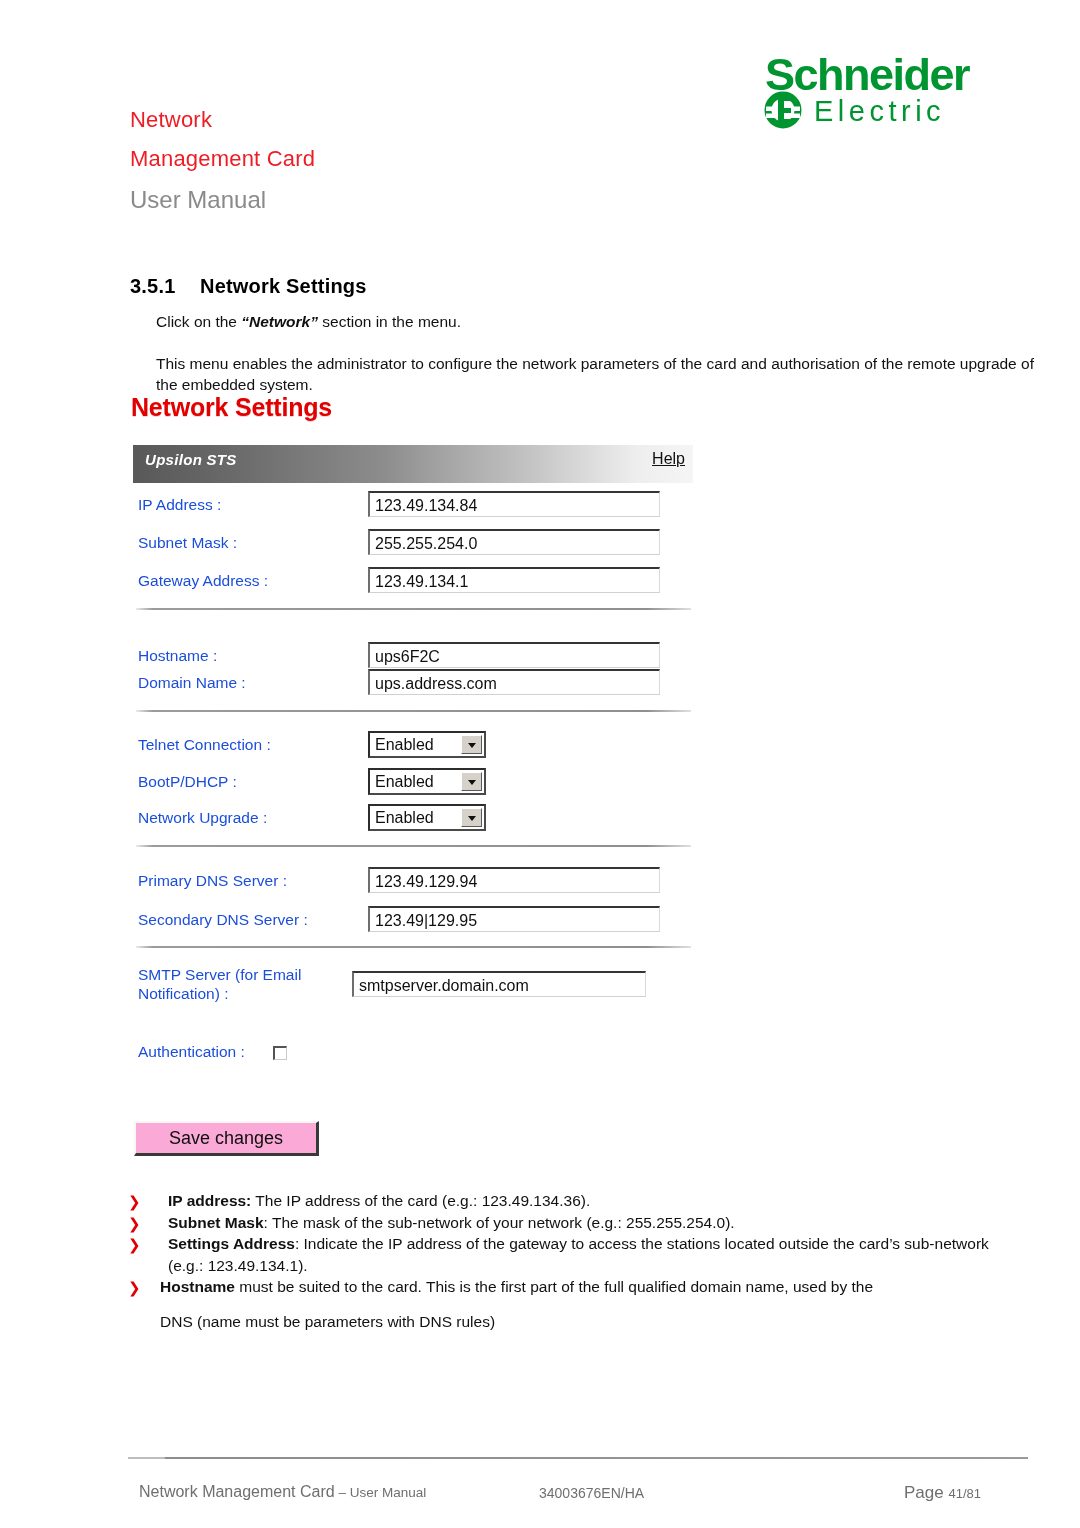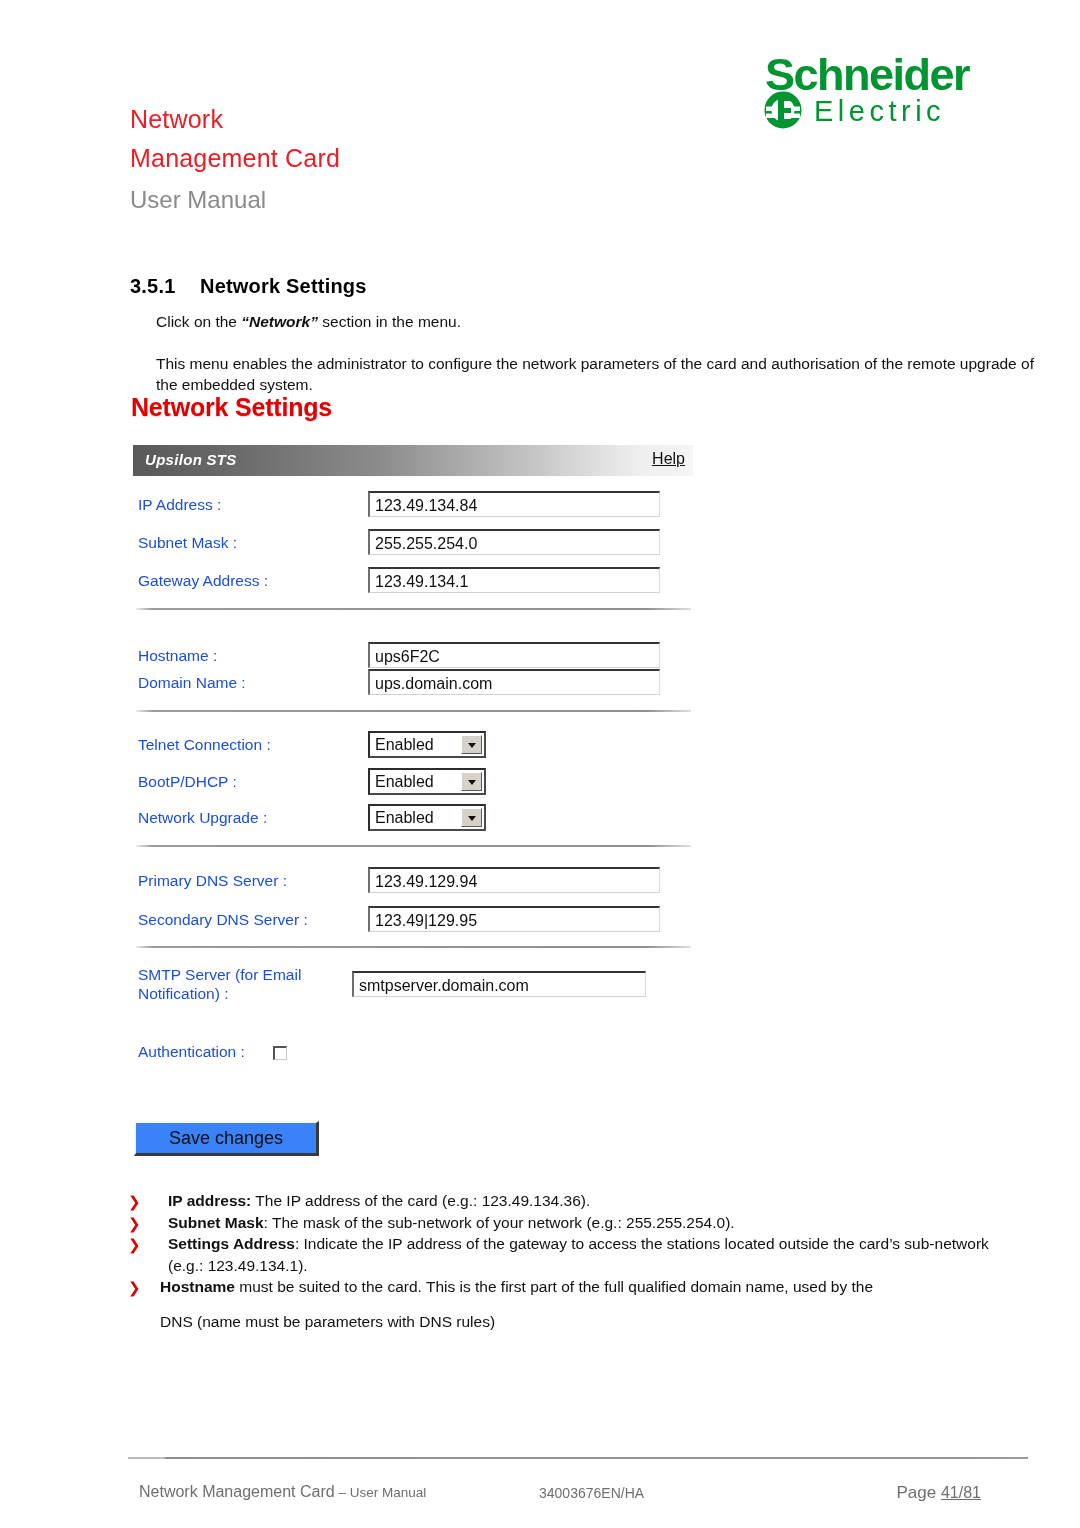--- a/index.html
+++ b/index.html
@@ -18,21 +18,21 @@
   .page-header {
     position: absolute;
     left: 0; top: 0;
     width: 1080px;
     height: 230px;
   }
   .doc-title {
     position: absolute;
     left: 130px;
     top: 100px;
-    font-size: 25px;
+    font-size: 22px;
     line-height: 39px;
     color: #ee1c25;
     font-weight: 400;
     letter-spacing: 0.2px;
     white-space: pre-line;
   }
   .doc-subtitle {
     position: absolute;
     left: 130px;
     top: 186px;
@@ -91,21 +91,21 @@
     left: 3px; top: 0;
     font-size: 25px;
     font-weight: bold;
     color: #e00000;
     letter-spacing: -0.2px;
     text-shadow: 0 1px 0 rgba(230,150,150,0.45);
   }
   .shot-bar {
     position: absolute;
     left: 5px; top: 52px;
-    width: 560px; height: 31px;
+    width: 560px; height: 38px;
     background: linear-gradient(to right, #5a5a5a 0%, #6a6a6a 18%, #8d8d8d 45%, #c5c5c5 72%, #ececec 90%, #f3f3f3 100%);
   }
   .shot-bar-label {
     position: absolute;
     left: 12px; top: 6px;
     font-size: 15px;
     font-weight: bold;
     font-style: italic;
     color: #ffffff;
     letter-spacing: 0.3px;
@@ -202,21 +202,21 @@
     left: 8px;
     width: 555px;
     height: 2px;
     background: linear-gradient(to right, #e9e9e9 0%, #9a9a9a 3%, #8f8f8f 92%, #dedede 100%);
   }
   .save-btn {
     position: absolute;
     left: 6px;
     width: 185px;
     height: 35px;
-    background: #3b82f6;
+    background: #f9a8d4;
     border-top: 2px solid #f6f5f2;
     border-left: 2px solid #f6f5f2;
     border-right: 3px solid #3a3a3a;
     border-bottom: 3px solid #3a3a3a;
     font-size: 18px;
     color: #111;
     text-align: center;
     line-height: 31px;
   }
 
@@ -276,21 +276,21 @@
   .footer .f-code {
     position: absolute;
     left: 400px; top: 2px;
     font-size: 14px;
   }
   .footer .f-right {
     position: absolute;
     right: 58px; top: 0;
     font-size: 17px;
   }
-  .footer .f-right .small { font-size: 16px; text-decoration: underline; }
+  .footer .f-right .small { font-size: 13px; }
 </style>
 </head>
 <body>
 
 <div class="page-header">
 
   <div class="doc-title">Network
 Management Card</div>
   <div class="doc-subtitle">User Manual</div>
 
@@ -344,21 +344,21 @@
   </div>
 
   <div class="shot-hr" style="top:215px;"></div>
 
   <div class="frow" style="top:235px;margin-top:12px;">
     <span class="flabel">Hostname :</span>
     <span class="finput">ups6F2C</span>
   </div>
   <div class="frow" style="top:274px;">
     <span class="flabel">Domain Name :</span>
-    <span class="finput">ups.domain.com</span>
+    <span class="finput">ups.address.com</span>
   </div>
 
   <div class="shot-hr" style="top:317px;"></div>
 
   <div class="frow" style="top:336px;">
     <span class="flabel">Telnet Connection :</span>
     <span class="fselect">
       <span>Enabled</span>
       <span class="arrow-btn"></span>
     </span>

